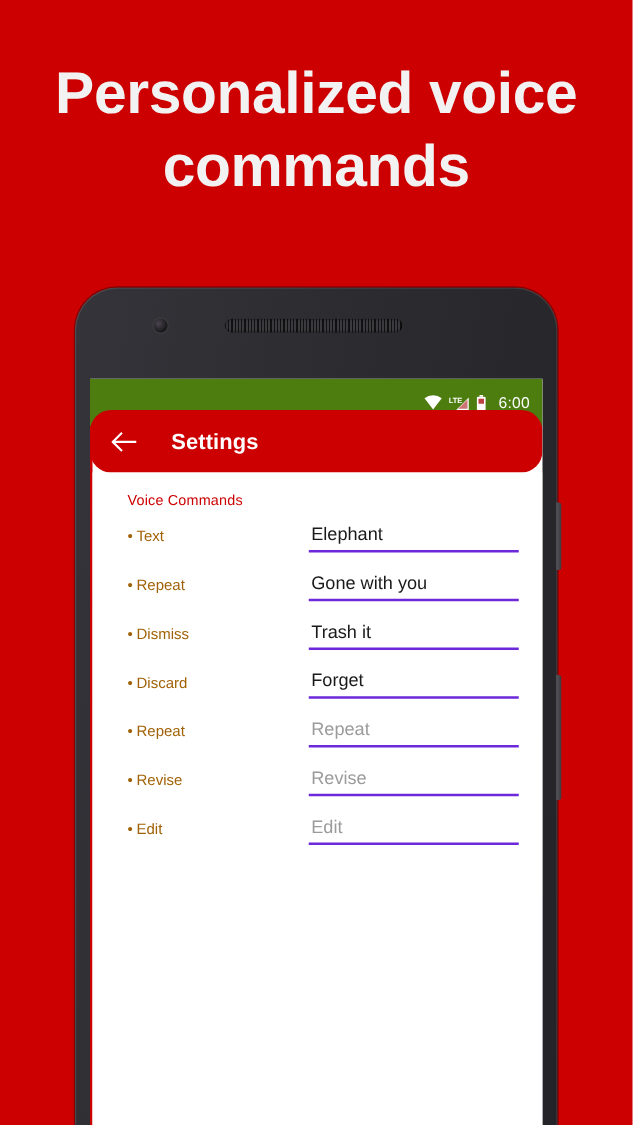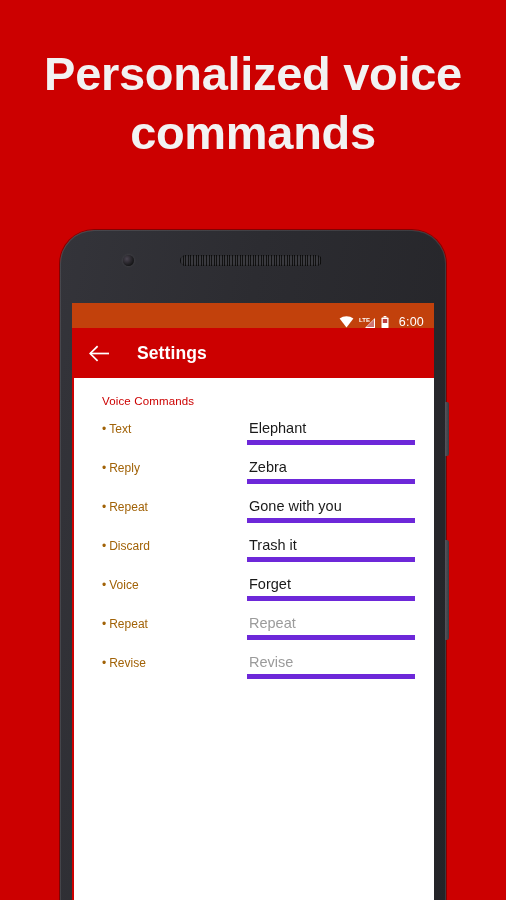--- a/index.html
+++ b/index.html
@@ -107,21 +107,21 @@
     width: 2px; height: 627px;
     background: #CC0000;
   }
 
   
   #status-bar {
     position: absolute;
     left: 0; top: 0;
     width: 362px;
     height: 38px;
-    background: #c2410c;
+    background: #4d7c0f;
     display: flex;
     align-items: center;
     justify-content: flex-end;
     padding-right: 10px;
     box-sizing: border-box;
   }
   #status-icons {
     display: flex;
     align-items: center;
     gap: 5px;
@@ -139,20 +139,21 @@
   #app-bar {
     position: absolute;
     left: 0; top: 25px;
     width: 362px;
     height: 50px;
     background: #CC0000;
     display: flex;
     align-items: center;
     box-sizing: border-box;
     padding-left: 14px;
+    border-radius: 17px;
   }
   #back-button {
     width: 26px; height: 26px;
     display: flex; align-items: center; justify-content: center;
     cursor: pointer;
   }
   #app-bar-title {
     color: #ffffff;
     font-size: 17.5px;
     font-weight: 700;
@@ -194,21 +195,21 @@
     font-size: 12px;
     white-space: nowrap;
   }
   .command-bullet { margin-right: 3px; }
   .command-field {
     position: absolute;
     left: 173px;
     top: 3px;
     width: 168px;
     border: none;
-    border-bottom: 5px solid #6d28d9;
+    border-bottom: 2px solid #6d28d9;
     background: transparent;
     outline: none;
     font-family: "Liberation Sans", sans-serif;
     font-size: 14.5px;
     color: #1a1a1a;
     padding: 3px 0 4px 2px;
     box-sizing: border-box;
   }
   .command-field::placeholder {
     color: #9b9b9b;
@@ -263,39 +264,39 @@
     </div>
 
     <div id="settings-content">
       <div id="section-title">Voice Commands</div>
       <div id="command-list">
           <div class="command-row">
             <div class="command-label"><span class="command-bullet">•</span><span>Text</span></div>
             <input type="text" class="command-field" placeholder="Text" value="Elephant" style="">
           </div>
           <div class="command-row">
-            <div class="command-label"><span class="command-bullet">•</span><span>Reply</span></div>
-            <input type="text" class="command-field" placeholder="Reply" value="Zebra" style="">
-          </div>
-          <div class="command-row">
             <div class="command-label"><span class="command-bullet">•</span><span>Repeat</span></div>
             <input type="text" class="command-field" placeholder="Discard" value="Gone with you" style="">
           </div>
           <div class="command-row">
+            <div class="command-label"><span class="command-bullet">•</span><span>Dismiss</span></div>
+            <input type="text" class="command-field" placeholder="Dismiss" value="Trash it" style="">
+          </div>
+          <div class="command-row">
             <div class="command-label"><span class="command-bullet">•</span><span>Discard</span></div>
-            <input type="text" class="command-field" placeholder="Dismiss" value="Trash it" style="">
-          </div>
-          <div class="command-row">
-            <div class="command-label"><span class="command-bullet">•</span><span>Voice</span></div>
             <input type="text" class="command-field" placeholder="Ignore" value="Forget" style="">
           </div>
           <div class="command-row">
             <div class="command-label"><span class="command-bullet">•</span><span>Repeat</span></div>
             <input type="text" class="command-field" placeholder="Repeat" style="">
           </div>
           <div class="command-row">
             <div class="command-label"><span class="command-bullet">•</span><span>Revise</span></div>
             <input type="text" class="command-field" placeholder="Revise" style="">
+          </div>
+          <div class="command-row">
+            <div class="command-label"><span class="command-bullet">•</span><span>Edit</span></div>
+            <input type="text" class="command-field" placeholder="Edit" style="">
           </div>
         </div>
     </div>
   </div>
 </div>
 
 </body></html>

